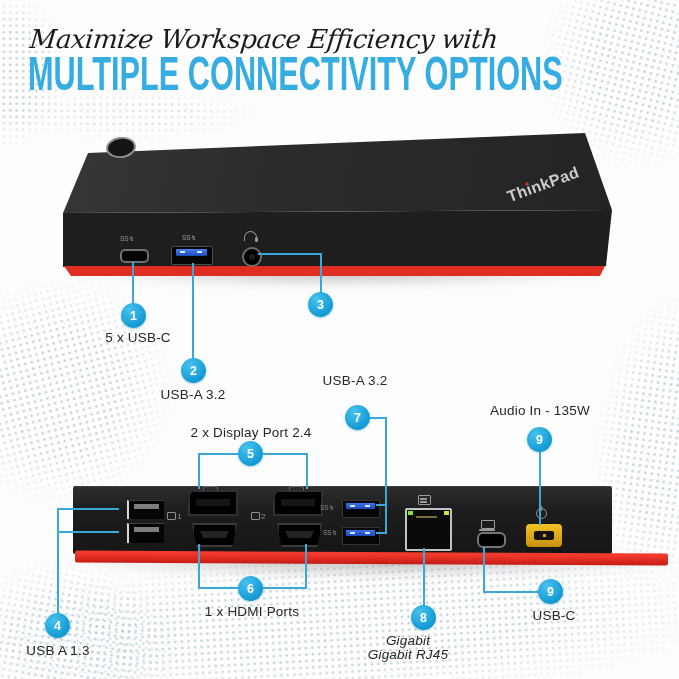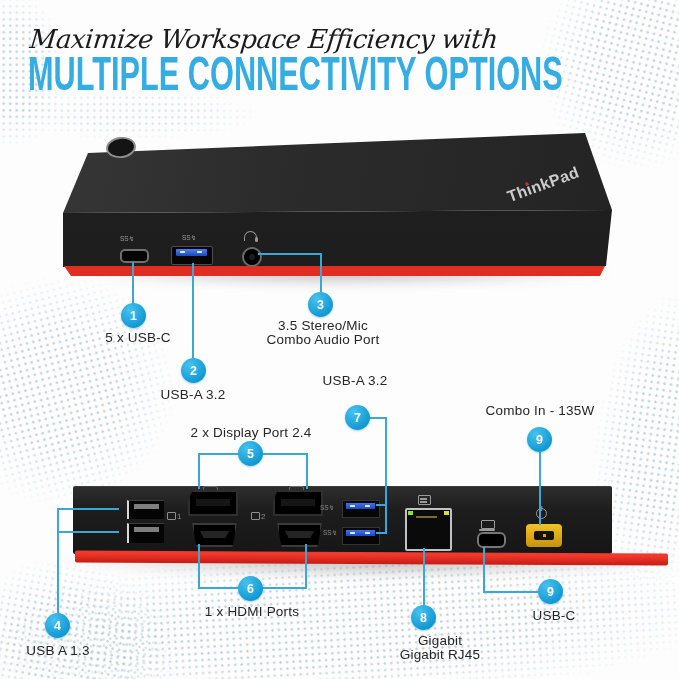--- a/index.html
+++ b/index.html
@@ -213,30 +213,26 @@
     </div>
   <div class="co" style="left:538px;top:579px;">
       <span>9</span>
     </div>
   <div class="co" style="left:527px;top:427px;">
       <span>9</span>
     </div>
 
   <div class="lbl" style="left:78px;top:331px;width:120px;"><span>5 x USB-C</span></div>
   <div class="lbl" style="left:133px;top:388px;width:120px;"><span>USB-A 3.2</span></div>
-  <div class="lbl" style="left:243px;top:319px;width:160px;">
-    <div>3.5 Stereo/Mic</div>
-    <div>Combo Audio Port</div>
-  </div>
   <div class="lbl" style="left:8px;top:644px;width:100px;"><span>USB A 1.3</span></div>
   <div class="lbl" style="left:171px;top:426px;width:160px;"><span>2 x Display Port 2.4</span></div>
   <div class="lbl" style="left:172px;top:605px;width:160px;"><span>1 x HDMI Ports</span></div>
   <div class="lbl" style="left:265px;top:374px;width:180px;">
     <div>USB-A 3.2</div>
   </div>
-  <div class="lbl" style="left:360px;top:634px;width:160px;">
+  <div class="lbl" style="left:328px;top:634px;width:160px;font-style:italic;">
     <div>Gigabit</div>
     <div>Gigabit RJ45</div>
   </div>
   <div class="lbl" style="left:494px;top:609px;width:120px;"><span>USB-C</span></div>
-  <div class="lbl" style="left:460px;top:404px;width:160px;"><span>Combo In - 135W</span></div>
+  <div class="lbl" style="left:460px;top:404px;width:160px;"><span>Audio In - 135W</span></div>
 
 </div>
 
 </body></html>

